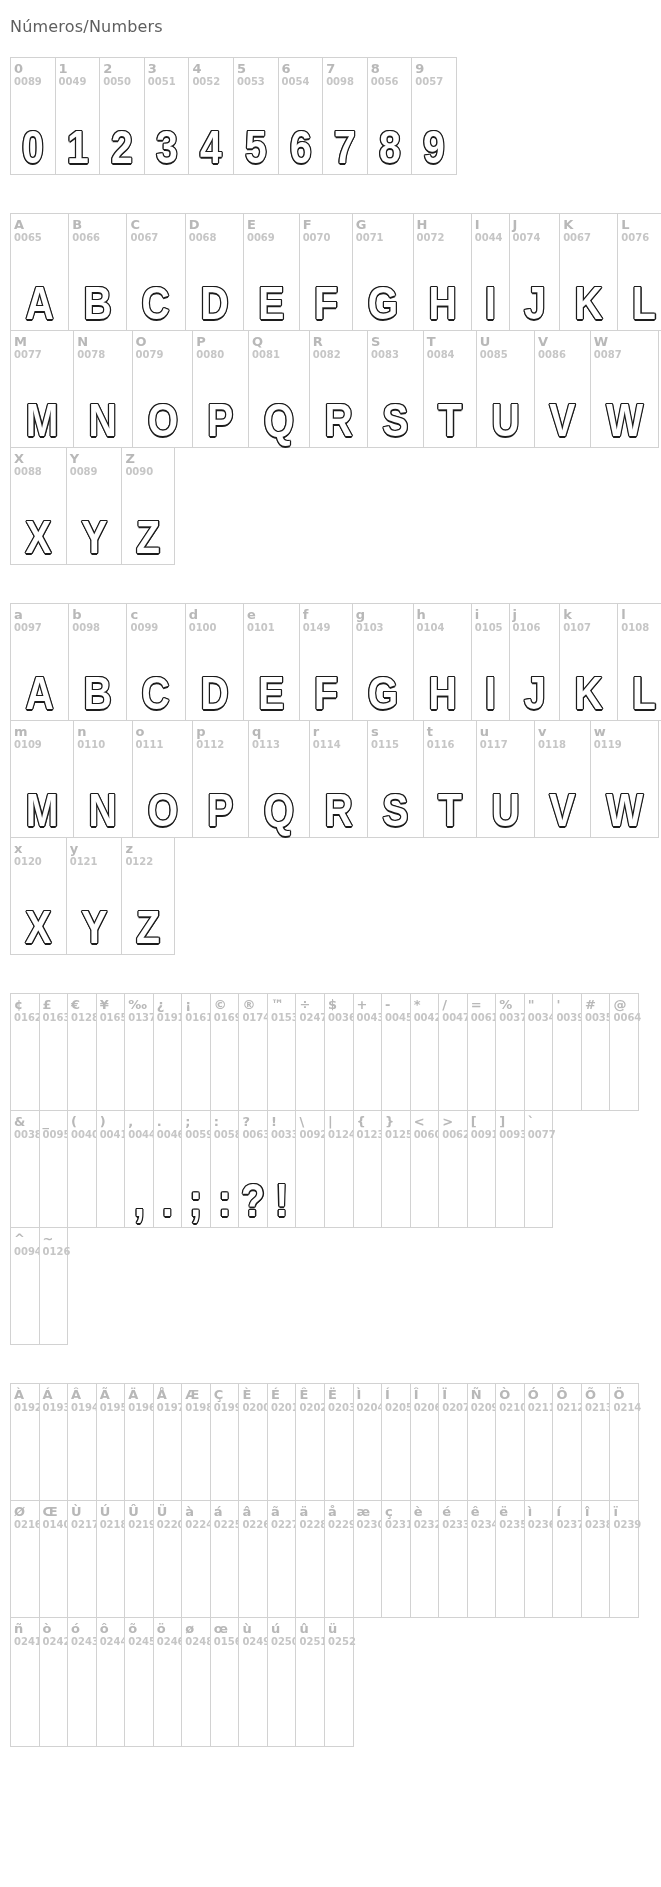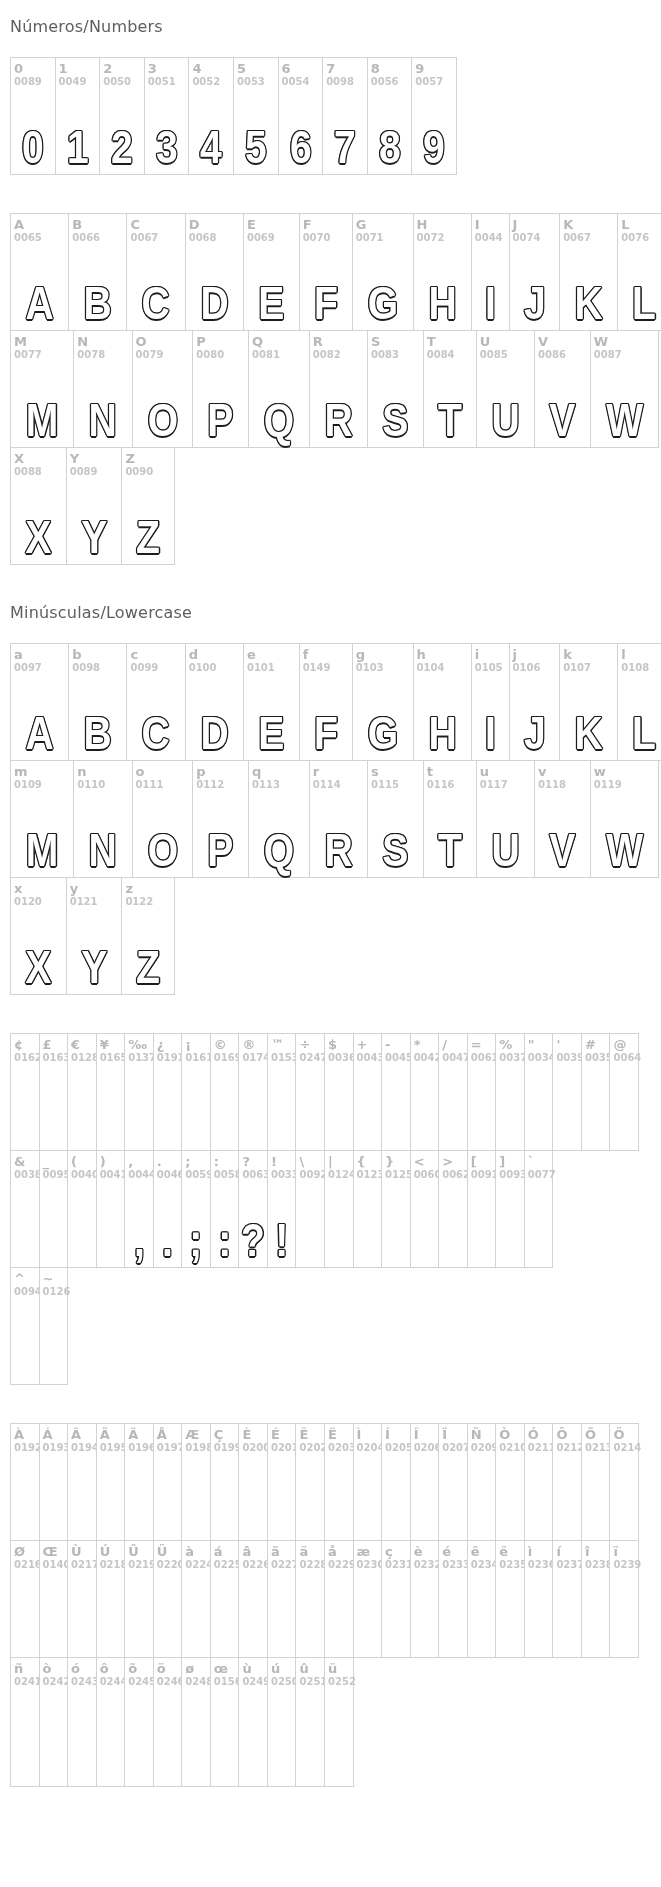--- a/index.html
+++ b/index.html
@@ -391,21 +391,20 @@
               <div class="char-code">0090</div>
             </div>
             <div class="glyph-box">
               <span class="glyph">Z</span>
             </div>
           </div>
         </div>
       </div>
     </section>
     <section data-sec="lowercase">
-      <h2>Minúsculas/Lowercase</h2>
       <div class="glyph-table">
         <div class="grow">
           <div class="cell">
             <div class="labels">
               <div class="char-label">a</div>
               <div class="char-code">0097</div>
             </div>
             <div class="glyph-box">
               <span class="glyph">A</span>
             </div>

